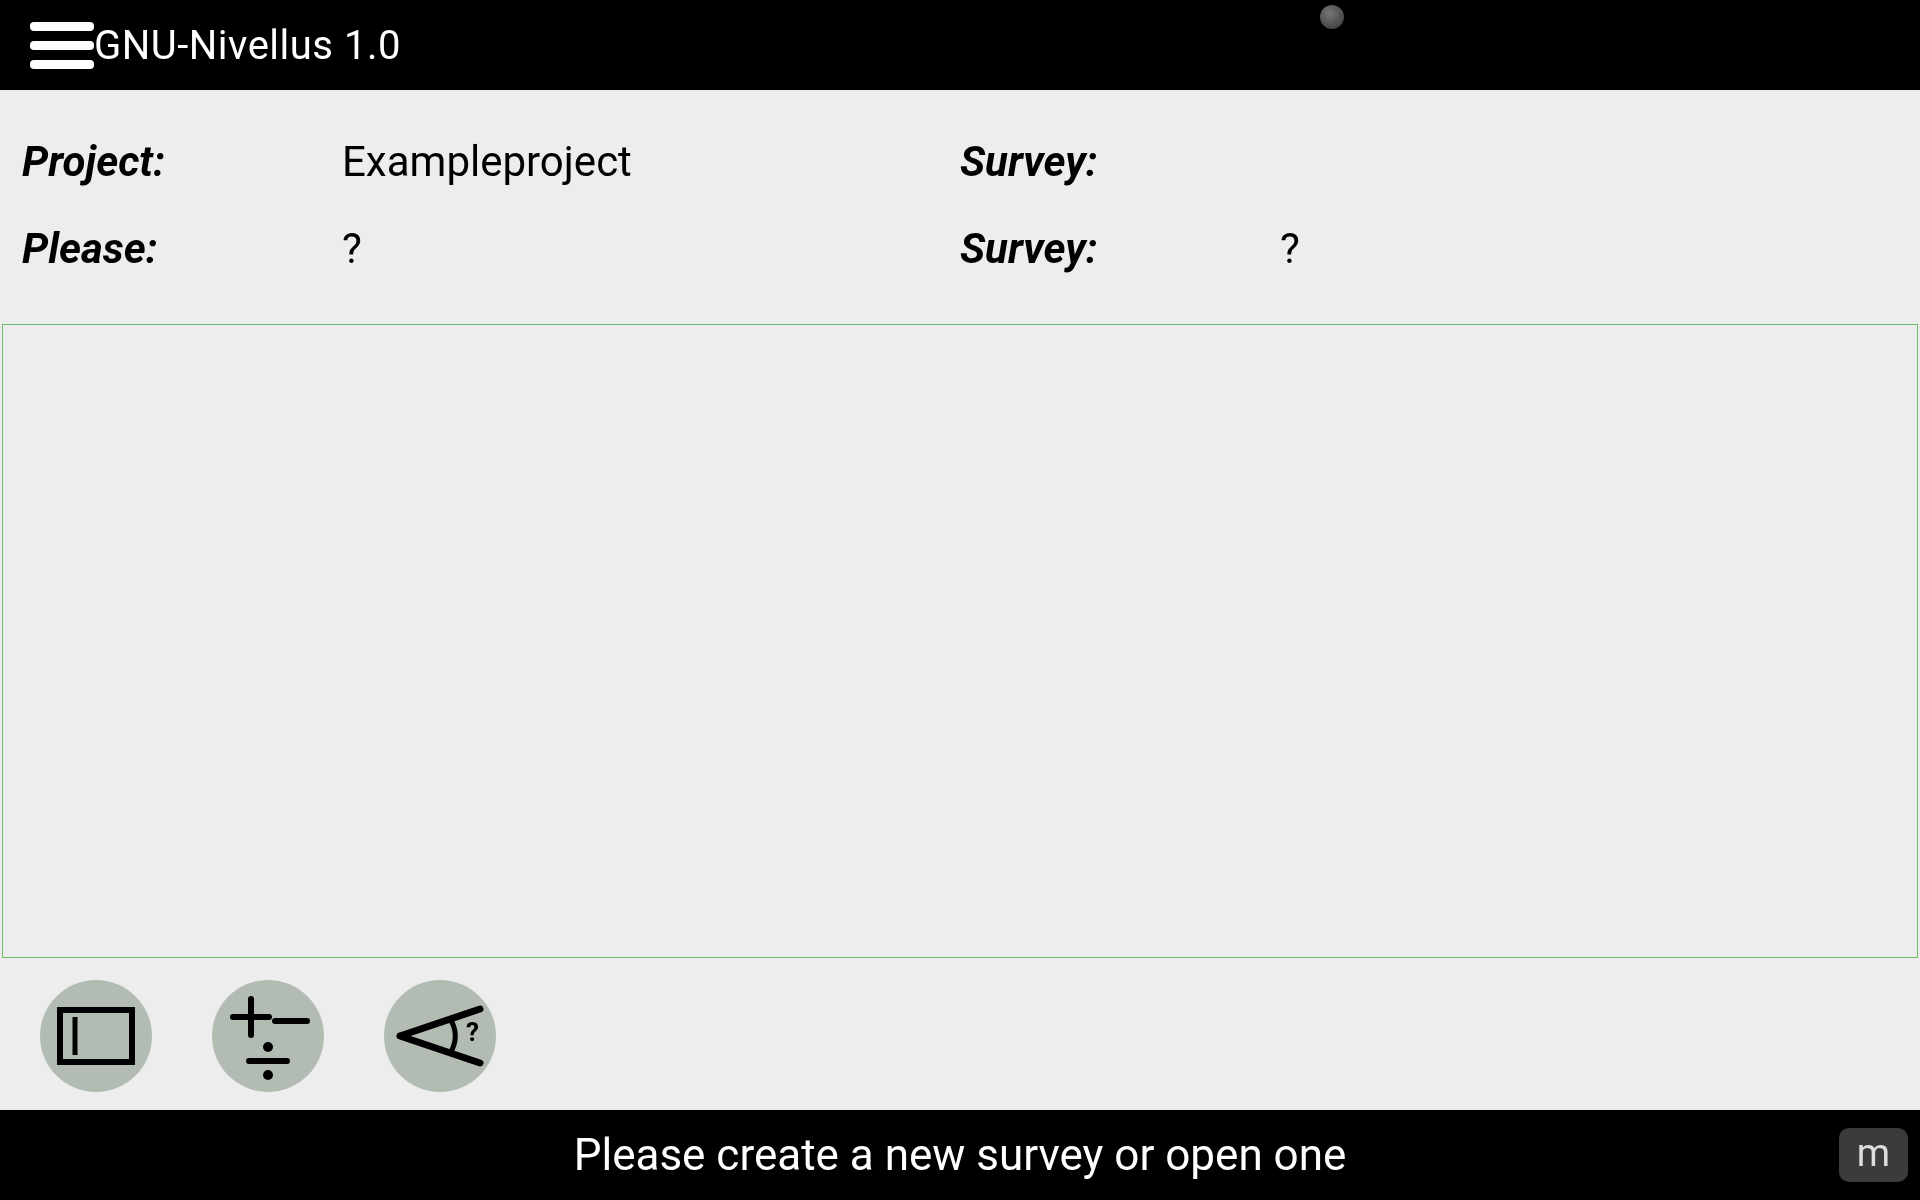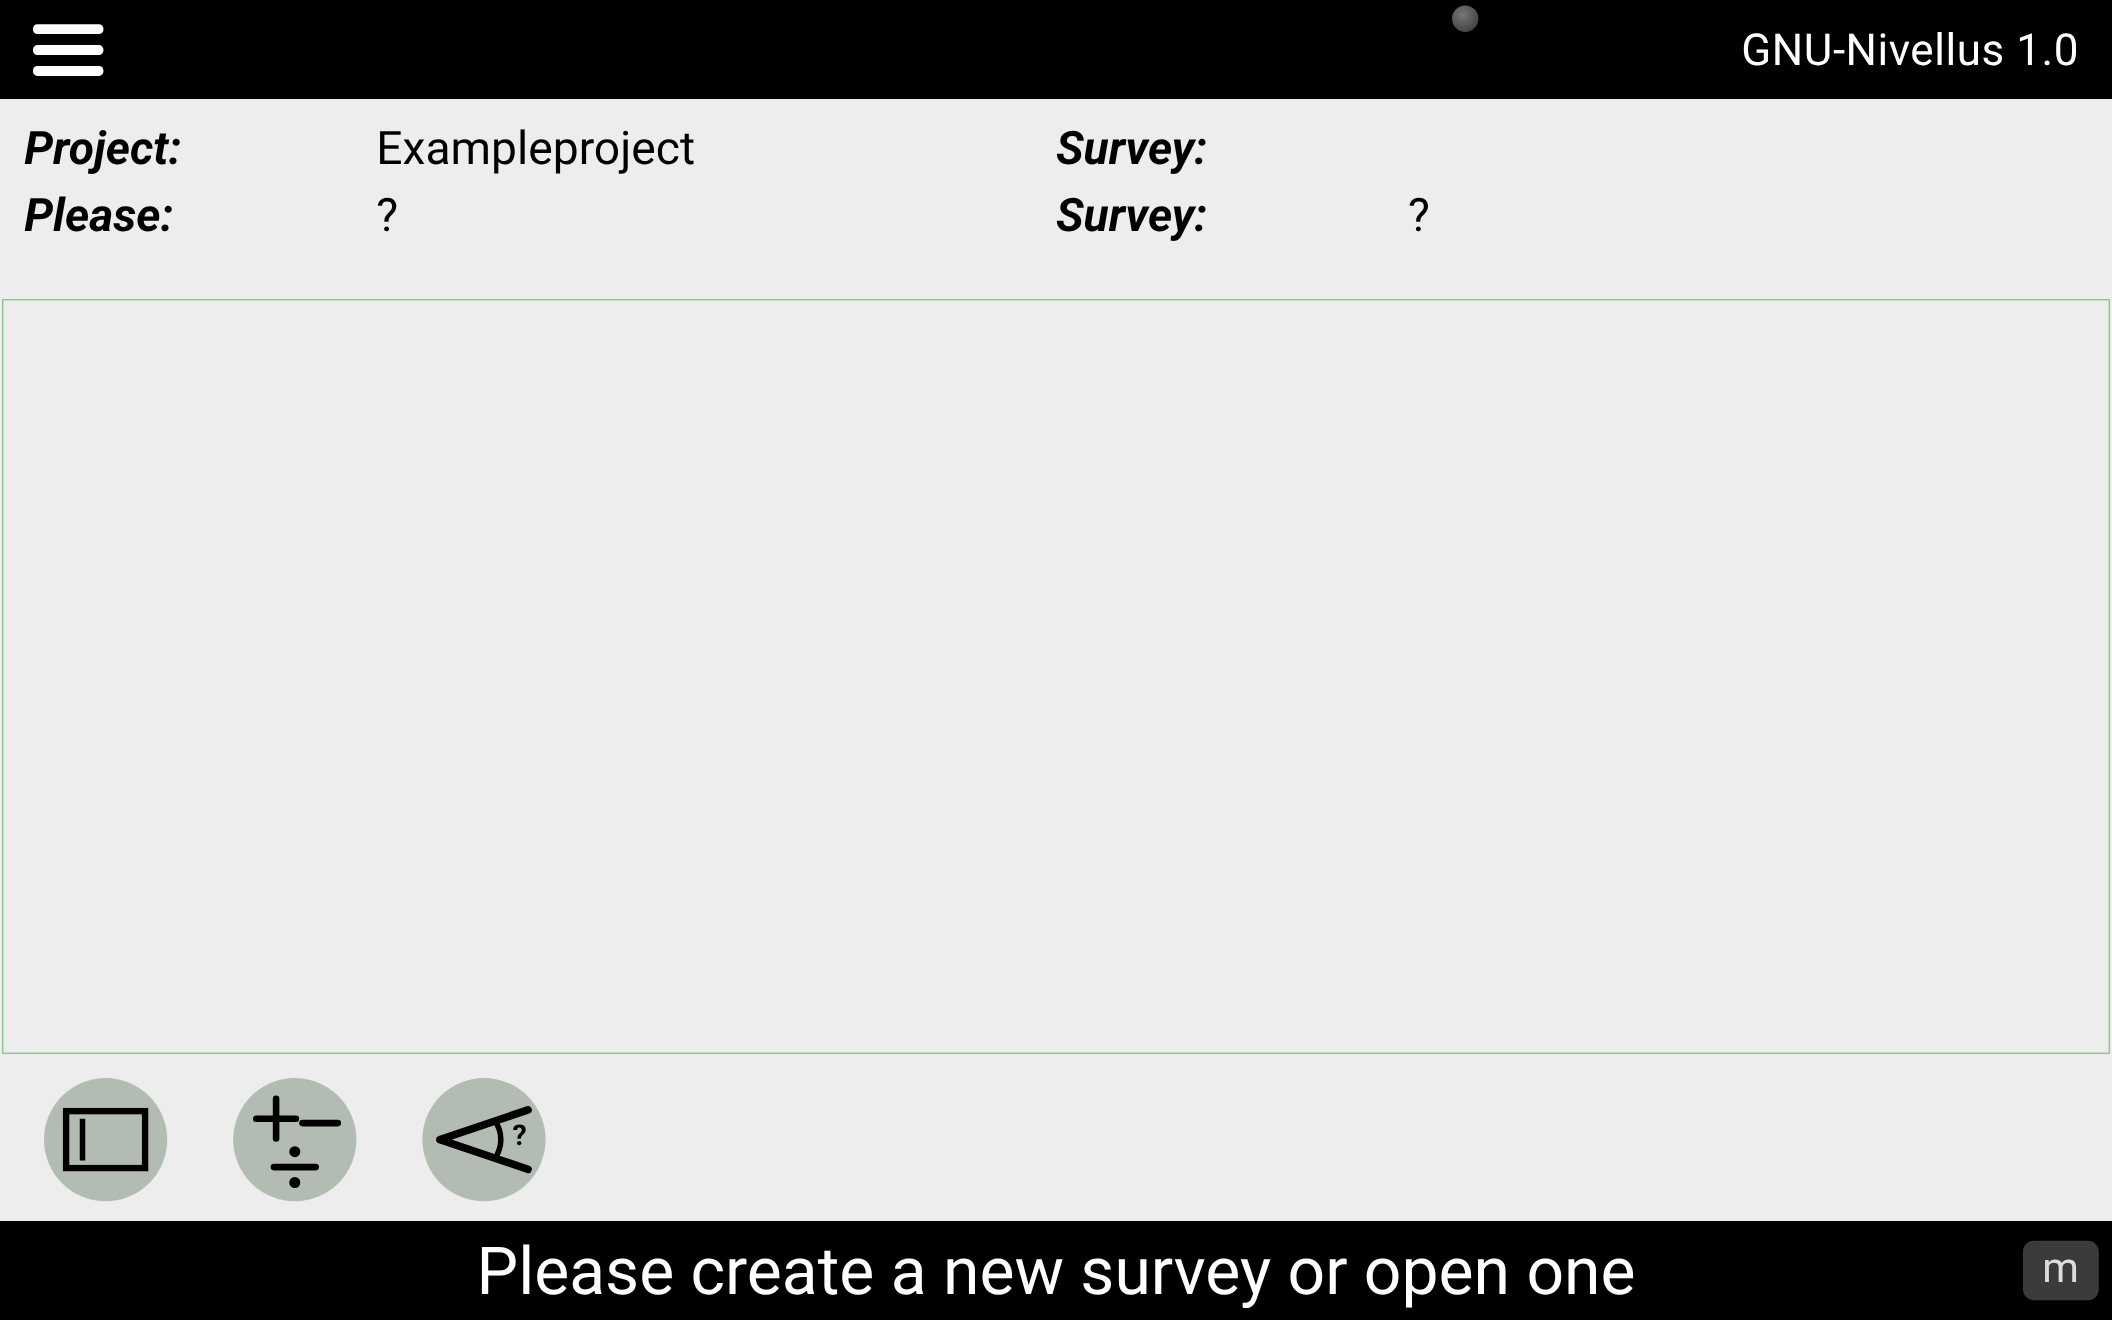--- a/index.html
+++ b/index.html
@@ -14,21 +14,21 @@
     overflow: hidden;
   }
 
   
   .topbar {
     background: #000;
     color: #fff;
     height: 90px;
     display: flex;
     align-items: center;
-    justify-content: space-between;
+    justify-content: flex-start;
     padding: 0 30px;
     position: relative;
   }
   .menu-btn {
     width: 64px;
     height: 64px;
     display: flex;
     flex-direction: column;
     justify-content: center;
     gap: 10px;
@@ -55,21 +55,21 @@
     background: radial-gradient(circle at 40% 35%, #777 0%, #555 50%, #333 100%);
   }
 
   
   .info {
     padding: 16px 22px 10px 22px;
     font-size: 42px;
     line-height: 1.45;
     color: #000;
   }
-  .info-row { display: flex; }
+  .info-row { display: flex; margin-top: 26px; }
   .info-col {
     display: flex;
     flex: 1;
   }
   .info-label {
     font-style: italic;
     font-weight: 700;
     width: 320px;
   }
   .info-col.right .info-label { width: 320px; }
@@ -111,21 +111,21 @@
     background: #000;
     color: #fff;
     height: 90px;
     display: flex;
     align-items: center;
     position: relative;
   }
   .bottom-msg {
     flex: 1;
     text-align: center;
-    font-size: 60px;
+    font-size: 44px;
     font-weight: 400;
   }
   .unit-badge {
     position: absolute;
     right: 12px;
     top: 50%;
     transform: translateY(-50%);
     background: #3b3b3b;
     color: #ddd;
     font-size: 38px;

